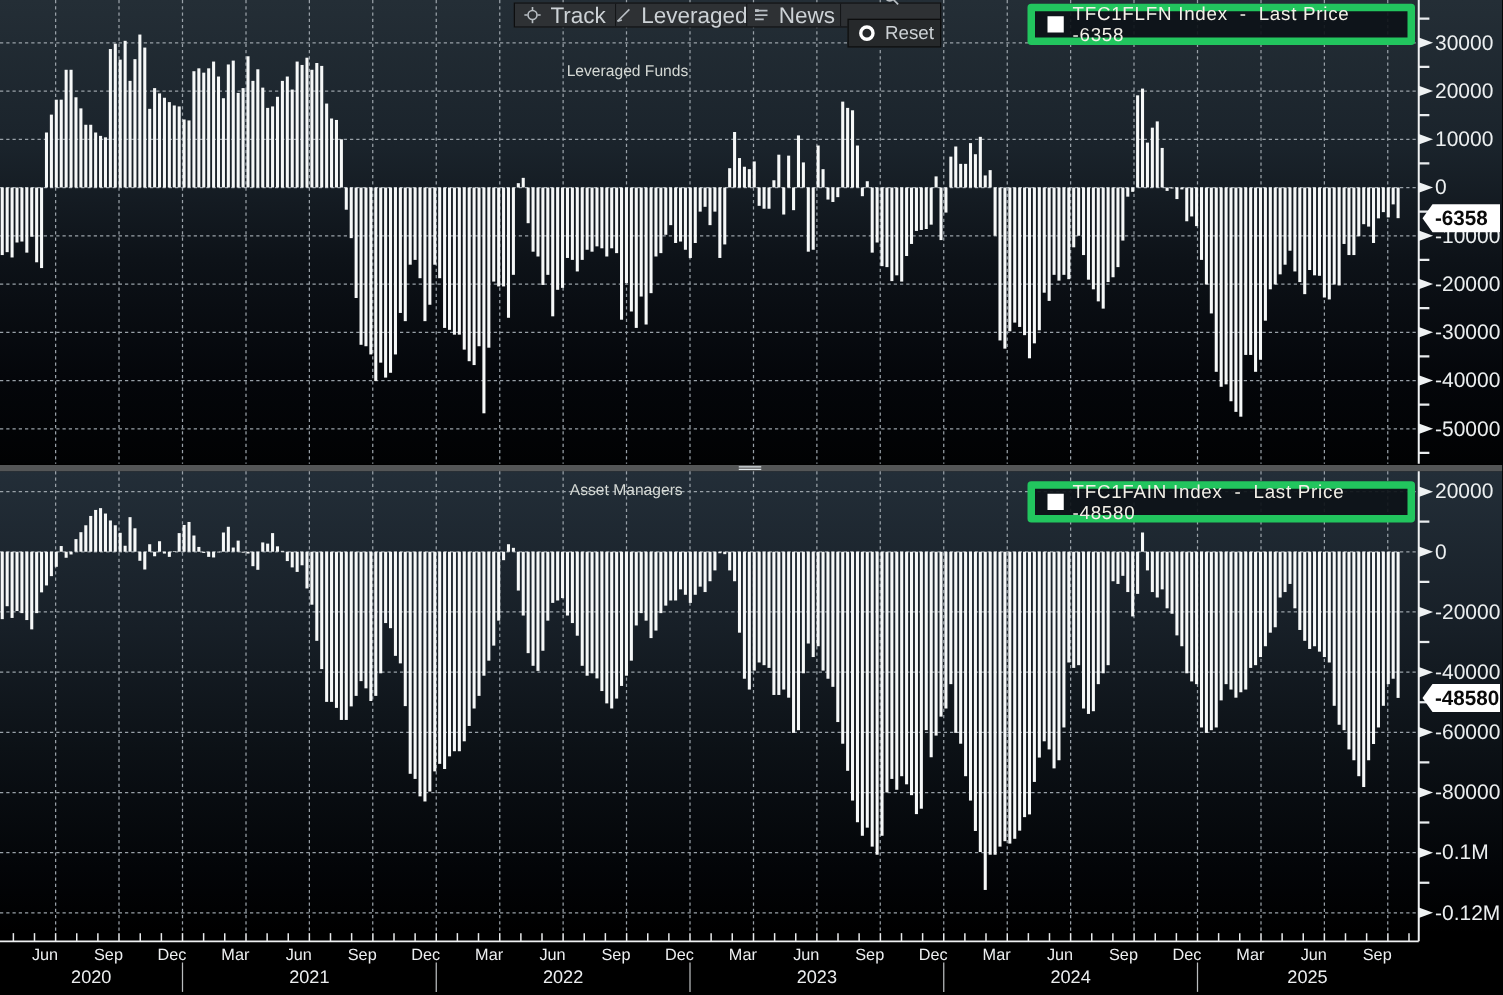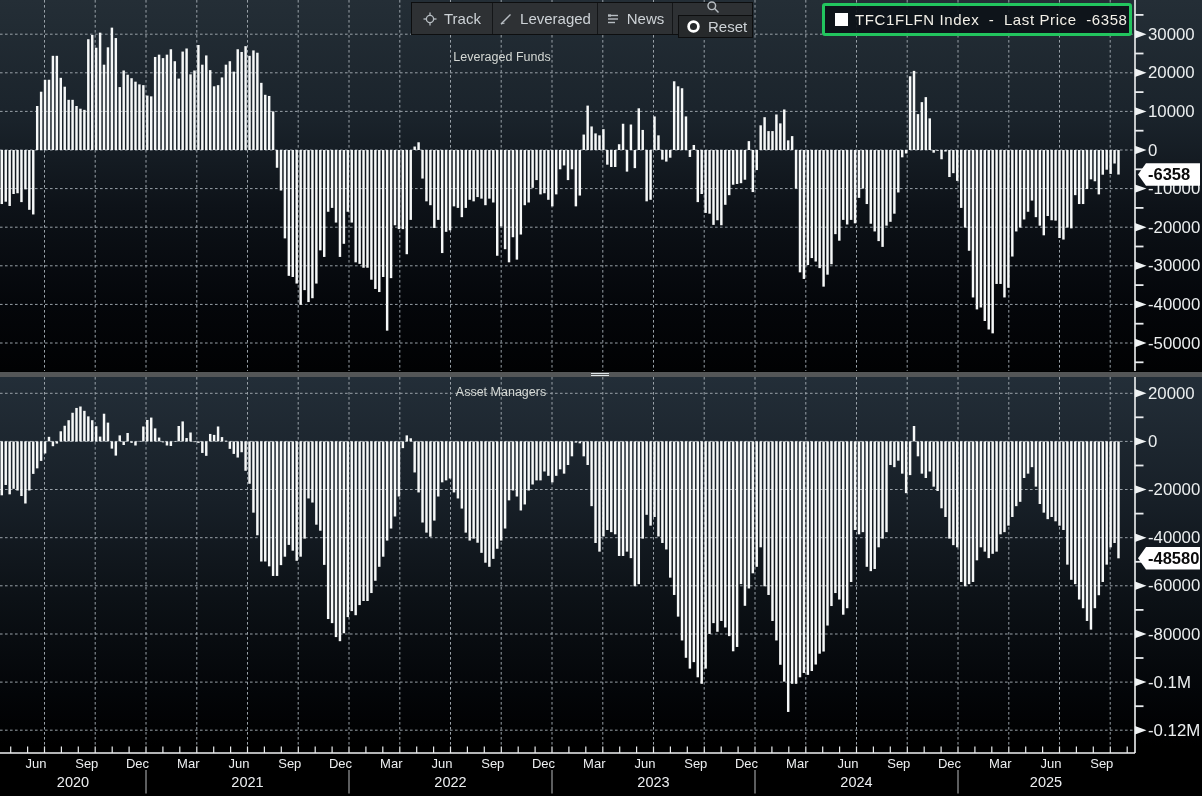--- a/index.html
+++ b/index.html
@@ -6,27 +6,27 @@
  .p1 { position:absolute; left:0; top:0; width:1202px; height:371px;
        background:linear-gradient(180deg,#242e36 0%,#1a232b 32%,#0d1218 56%,#04060a 82%,#010203 100%); }
  .p2 { position:absolute; left:0; top:377px; width:1202px; height:369px;
        background:linear-gradient(180deg,#232e38 0%,#171f27 34%,#0c1116 60%,#030508 86%,#000 100%); }
  .div { position:absolute; left:0; top:372px; width:1202px; height:4.5px; background:#545657; }
  .div .h { position:absolute; left:591px; top:0.5px; width:18px; height:3.5px;
            border-top:1.2px solid #dde4e7; border-bottom:1.2px solid #dde4e7; box-sizing:border-box; }
  #chart { position:absolute; left:0; top:0; }
  .seg svg, .reset svg { display:block; flex:none; }
  .legend { position:absolute; left:822px; width:310px; height:33px; box-sizing:border-box;
-           background:rgba(13,18,24,0.92); border:3px solid #22c55e; border-radius:3px;
+           background:rgba(13,18,24,0.92); border:6px solid #22c55e; border-radius:3px;
            display:flex; align-items:center; padding-left:10px;
            font-size:15px; color:#f3f0e8; letter-spacing:0.6px; }
  .legend .sw { width:13px; height:13px; background:#fff; margin-right:7px; flex:none; }
- .tb { position:absolute; left:411px; top:2px; width:342px; height:33px; display:flex;
+ .tb { position:absolute; left:411px; top:2px; width:342px; height:20px; display:flex;
        background:#2e3134; border:1px solid #0d0e0f; box-sizing:border-box;
-       font-size:15px; color:#cdd2d6; }
+       font-size:18px; color:#cdd2d6; }
  .tb .seg { display:flex; align-items:center; justify-content:center; gap:7px;
             border-right:1px solid #141618; box-sizing:border-box; background:#2e3134; }
  .reset { position:absolute; left:678px; top:15px; width:75px; height:23px;
           background:#26292b; border:1px solid #0d0e0f; box-sizing:border-box;
           display:flex; align-items:center; gap:7px; padding-left:7px;
           font-size:15px; color:#cdd2d6; }
 </style></head>
 <body>
 <div id="page">
 <div class="p1"></div>
@@ -834,20 +834,21 @@
 <text x="653.5" y="786.5" class="yr">2023</text>
 <text x="856.5" y="786.5" class="yr">2024</text>
 <text x="1046" y="786.5" class="yr">2025</text>
 <line x1="146" y1="770" x2="146" y2="793.5" stroke="#b9bcbe" stroke-width="1"></line>
 <line x1="349" y1="770" x2="349" y2="793.5" stroke="#b9bcbe" stroke-width="1"></line>
 <line x1="552" y1="770" x2="552" y2="793.5" stroke="#b9bcbe" stroke-width="1"></line>
 <line x1="755" y1="770" x2="755" y2="793.5" stroke="#b9bcbe" stroke-width="1"></line>
 <line x1="958" y1="770" x2="958" y2="793.5" stroke="#b9bcbe" stroke-width="1"></line>
 </svg>
 <div class="legend" style="top:3px;"><span class="sw"></span>TFC1FLFN&nbsp;Index&nbsp; -&nbsp; Last&nbsp;Price&nbsp; -6358</div>
+<div class="legend" style="top:385px;"><span class="sw"></span>TFC1FAIN&nbsp;Index&nbsp; -&nbsp; Last&nbsp;Price&nbsp; -48580</div>
 <div class="tb">
  <div class="seg" style="width:81px;">
   <svg width="14" height="14" viewBox="0 0 14 14">
           <g stroke="#b8bec3" stroke-width="1.3" fill="none">
    <circle cx="7" cy="7" r="3.6"></circle>
             <line x1="7" y1="0.5" x2="7" y2="3"></line>
             <line x1="7" y1="11" x2="7" y2="13.5"></line>
    <line x1="0.5" y1="7" x2="3" y2="7"></line>
             <line x1="11" y1="7" x2="13.5" y2="7"></line>
           </g>

